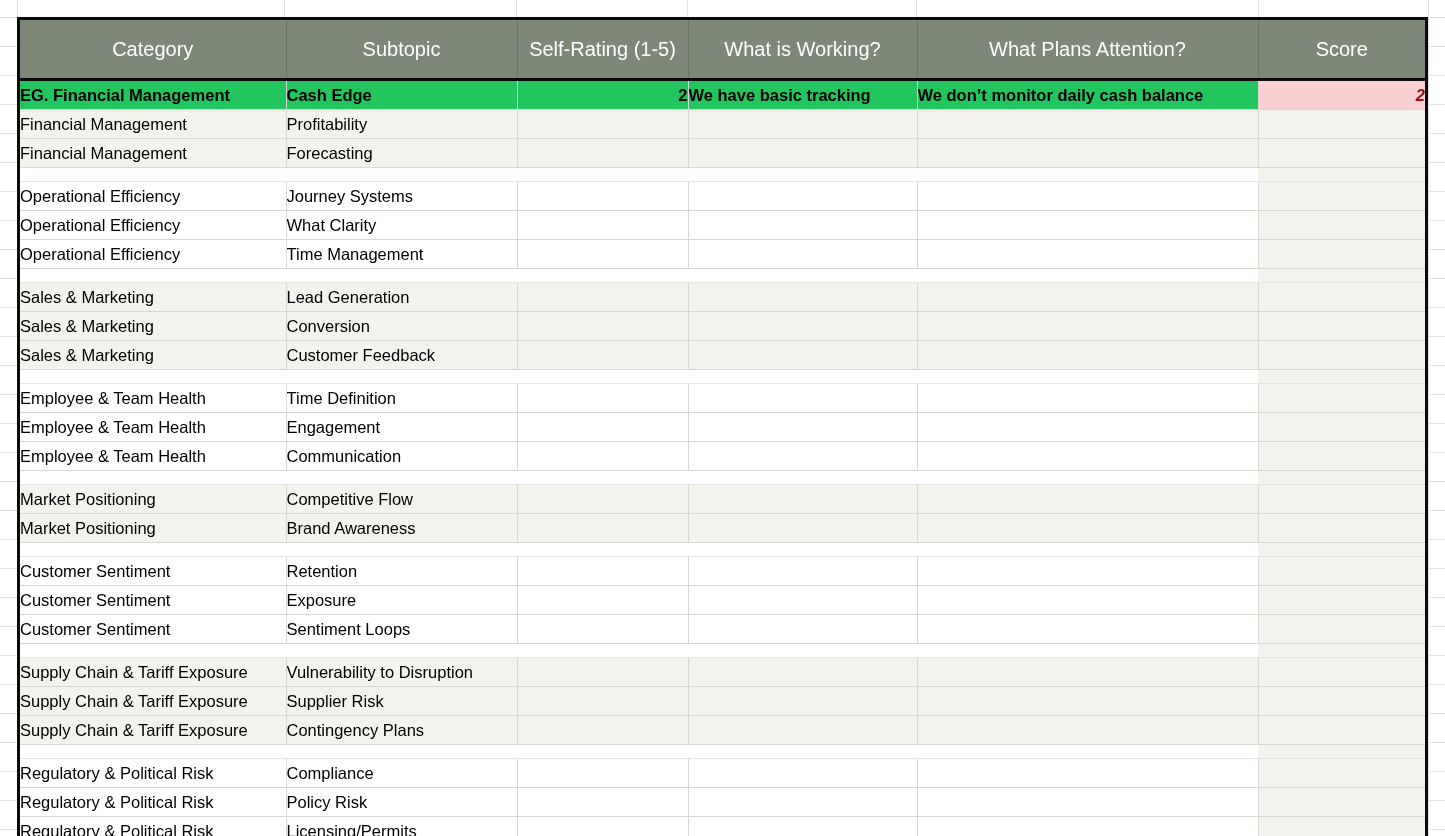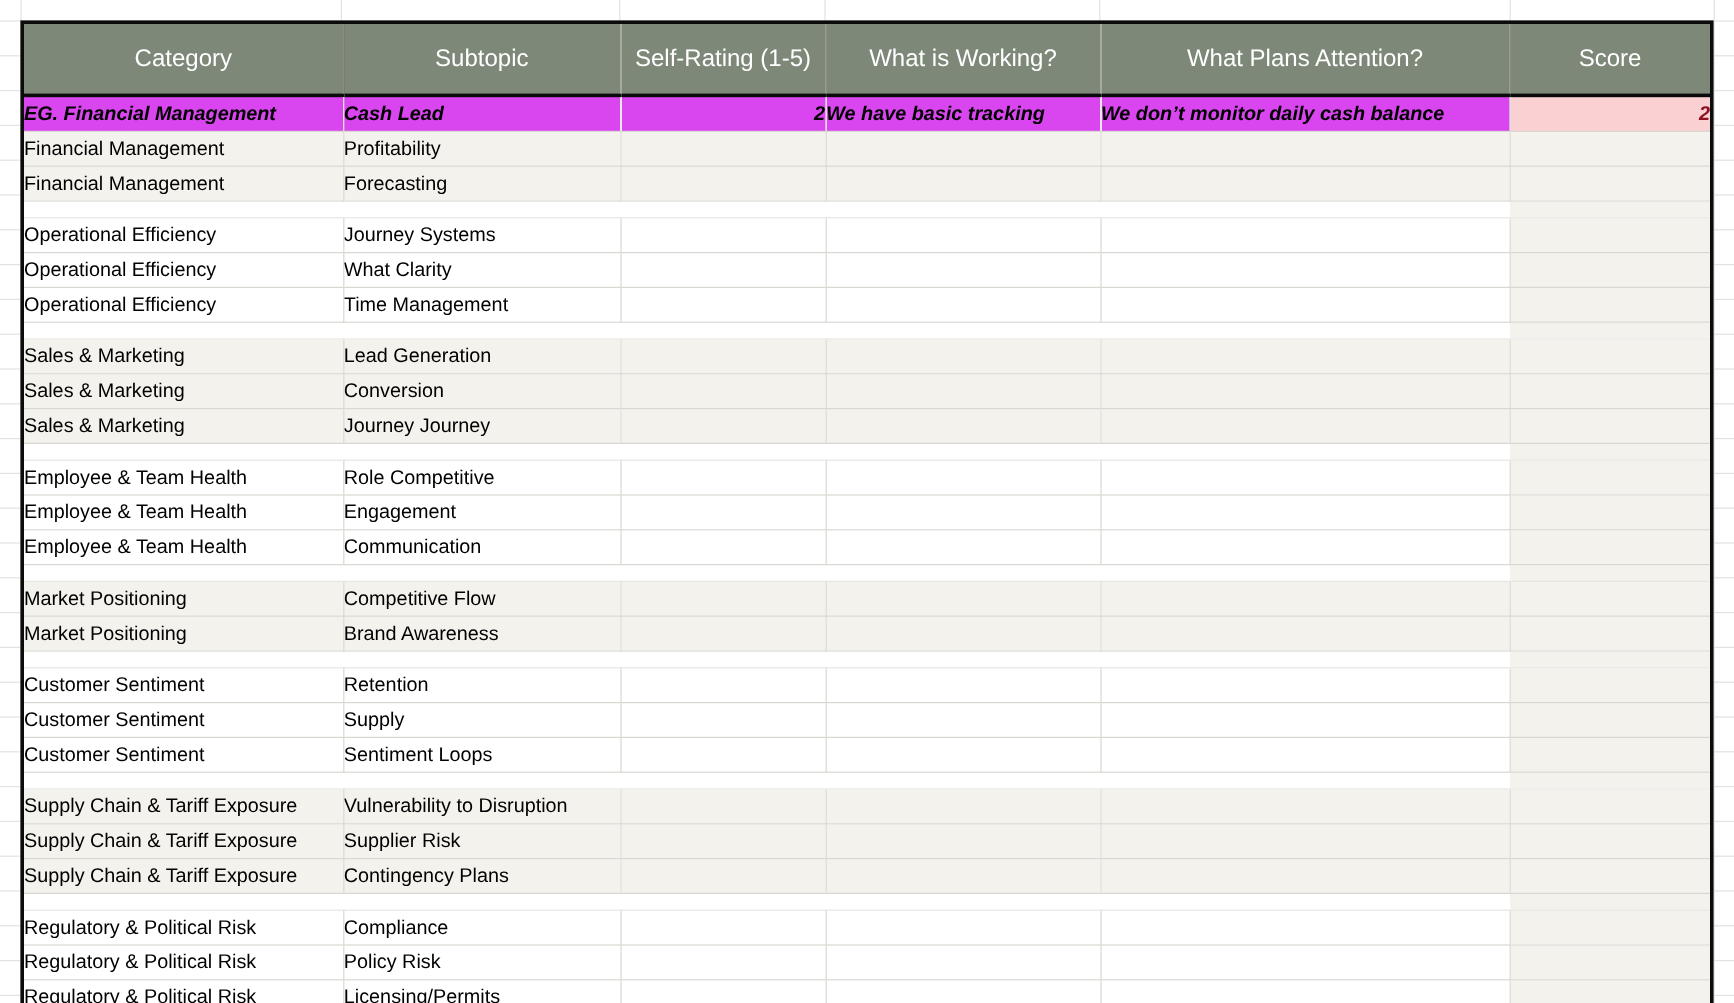--- a/index.html
+++ b/index.html
@@ -99,22 +99,21 @@
 
   
   tr.shade td { background: #f4f2ed; }
   tr.plain td { background: #ffffff; }
   
   tr.plain td.score { background: #f4f2ed; }
   tr.shade td.score { background: #f4f2ed; }
 
   
   tr.example td {
-    background: #d946ef;
-    font-style: italic;
+    background: #22c55e;
     font-weight: bold;
   }
   tr.example td.score {
     background: #fbd0d2;
     color: #8f1020;
     font-style: italic;
     font-weight: bold;
   }
 
   
@@ -186,21 +185,21 @@
           <th>Subtopic</th>
           <th>Self-Rating (1-5)</th>
           <th>What is Working?</th>
           <th>What Plans Attention?</th>
           <th class="last">Score</th>
         </tr>
       </thead>
       <tbody id="tbody">
           <tr class="data shade example">
             <td class="cell-text">EG. Financial Management</td>
-            <td class="cell-text">Cash Lead</td>
+            <td class="cell-text">Cash Edge</td>
             <td class="cell-num">2</td>
             <td class="cell-text">We have basic tracking</td>
             <td class="cell-text">We don’t monitor daily cash balance</td>
             <td class="cell-num last score">2</td>
           </tr>
           <tr class="data shade">
             <td class="cell-text">Financial Management</td>
             <td class="cell-text">Profitability</td>
             <td class="cell-num"></td>
             <td class="cell-text"></td>
@@ -258,33 +257,33 @@
           <tr class="data shade">
             <td class="cell-text">Sales &amp; Marketing</td>
             <td class="cell-text">Conversion</td>
             <td class="cell-num"></td>
             <td class="cell-text"></td>
             <td class="cell-text"></td>
             <td class="cell-num last score"></td>
           </tr>
           <tr class="data shade">
             <td class="cell-text">Sales &amp; Marketing</td>
-            <td class="cell-text">Journey Journey</td>
+            <td class="cell-text">Customer Feedback</td>
             <td class="cell-num"></td>
             <td class="cell-text"></td>
             <td class="cell-text"></td>
             <td class="cell-num last score"></td>
           </tr>
           <tr class="spacer">
             <td colspan="5"></td>
             <td class="score last"></td>
           </tr>
           <tr class="data plain">
             <td class="cell-text">Employee &amp; Team Health</td>
-            <td class="cell-text">Role Competitive</td>
+            <td class="cell-text">Time Definition</td>
             <td class="cell-num"></td>
             <td class="cell-text"></td>
             <td class="cell-text"></td>
             <td class="cell-num last score"></td>
           </tr>
           <tr class="data plain">
             <td class="cell-text">Employee &amp; Team Health</td>
             <td class="cell-text">Engagement</td>
             <td class="cell-num"></td>
             <td class="cell-text"></td>
@@ -326,21 +325,21 @@
           <tr class="data plain">
             <td class="cell-text">Customer Sentiment</td>
             <td class="cell-text">Retention</td>
             <td class="cell-num"></td>
             <td class="cell-text"></td>
             <td class="cell-text"></td>
             <td class="cell-num last score"></td>
           </tr>
           <tr class="data plain">
             <td class="cell-text">Customer Sentiment</td>
-            <td class="cell-text">Supply</td>
+            <td class="cell-text">Exposure</td>
             <td class="cell-num"></td>
             <td class="cell-text"></td>
             <td class="cell-text"></td>
             <td class="cell-num last score"></td>
           </tr>
           <tr class="data plain">
             <td class="cell-text">Customer Sentiment</td>
             <td class="cell-text">Sentiment Loops</td>
             <td class="cell-num"></td>
             <td class="cell-text"></td>

